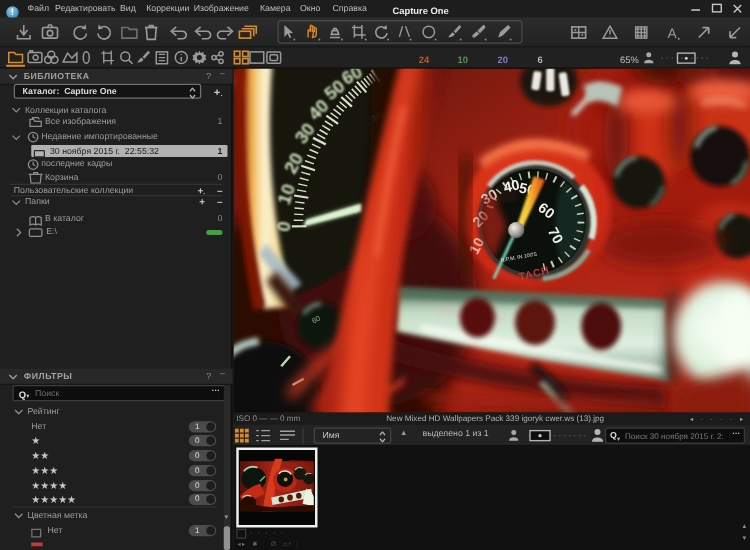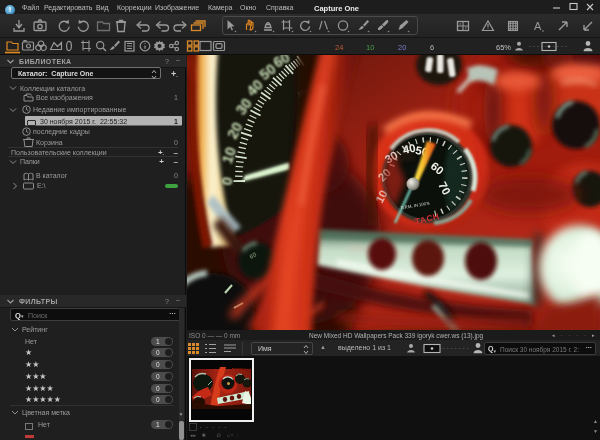--- a/index.html
+++ b/index.html
@@ -14,21 +14,21 @@
   font-size:8px; font-weight:bold; text-align:center; line-height:10px; }
 #title { position:absolute; left:314px; top:3.5px; font-size:7.5px; color:#ececec; font-weight:bold; }
 
 #toolbar { position:absolute; left:0; top:14px; width:600px; height:24px;
   background:linear-gradient(#2c2c2c,#222222); border-bottom:1px solid #151515; }
 #toolgroup { position:absolute; left:222px; top:16px; width:196px; height:19px;
   border:1px solid #4a4a4a; border-radius:3px; }
 
 #row3 { position:absolute; left:0; top:38px; width:600px; height:17px; background:#212121;
   border-bottom:1px solid #0d0d0d; }
-.cnt { position:absolute; top:4.5px; font-size:7.5px; font-weight:normal; }
+.cnt { position:absolute; top:4.5px; font-size:7.5px; font-weight:bold; }
 
 #leftpanel { position:absolute; left:0; top:55px; width:186px; height:385px; background:#1f1f1f;
   border-right:1px solid #0a0a0a; color:#a8a8a8; font-size:7px; }
 .phead { position:absolute; left:0; width:186px; height:13px; background:#282828;
   border-bottom:1px solid #151515; color:#a2a2a2; font-weight:bold; font-size:7px; }
 .phead .tt { position:absolute; left:19px; top:3px; letter-spacing:0.4px;}
 .phead .chev { position:absolute; left:7px; top:4px; }
 .phead .qm { position:absolute; right:17px; top:3px; font-weight:normal; color:#909090; }
 .phead .mn { position:absolute; right:6px; top:1px; font-weight:normal; color:#909090; }
 #catbox { position:absolute; left:11px; top:12px; width:150px; height:12px; background:#131313;

